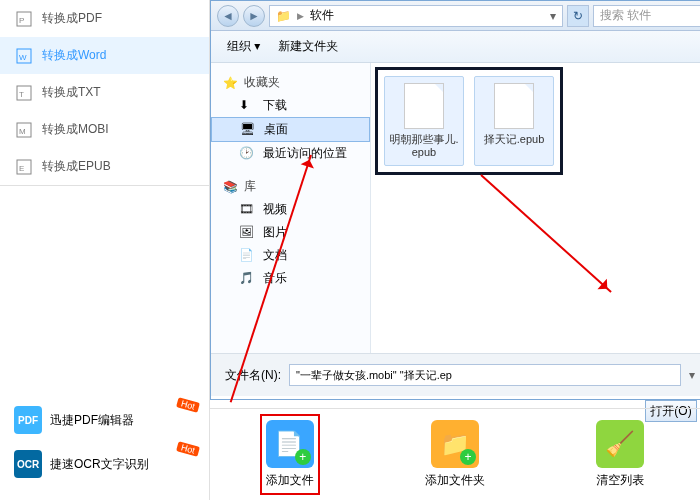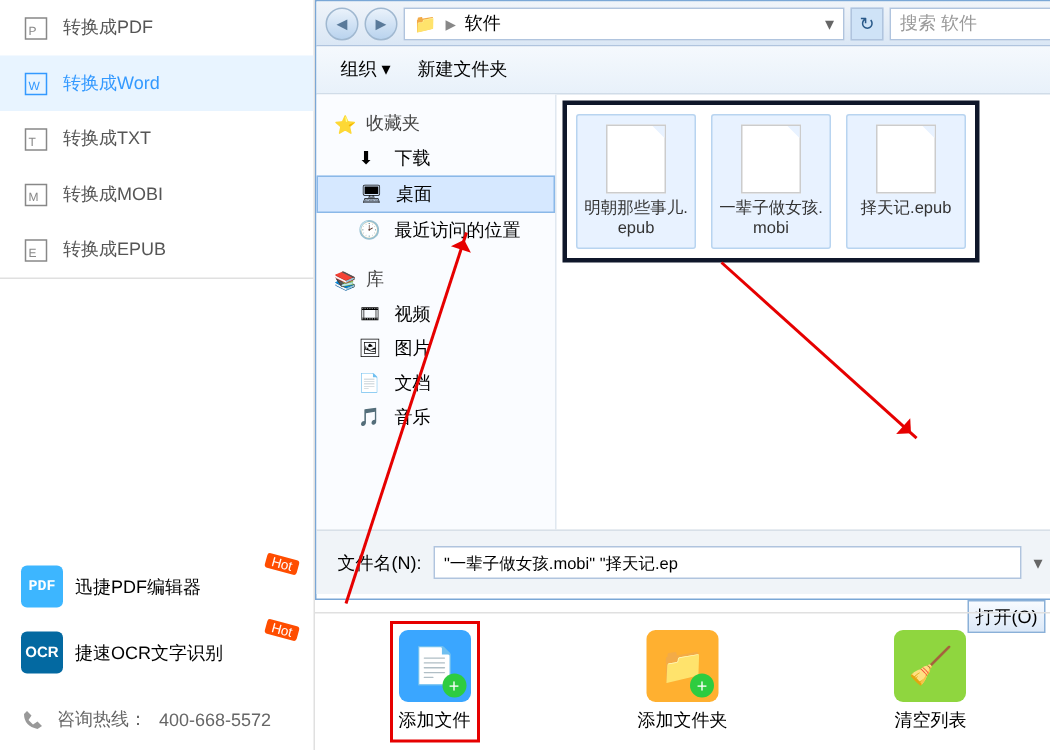--- a/index.html
+++ b/index.html
@@ -6,21 +6,21 @@
 body { font-family: "Microsoft YaHei", sans-serif; font-size: 12px; background: #fff; width: 700px; height: 500px; overflow: hidden; position: relative; }
 .app { display: flex; width: 700px; height: 500px; }
 .sidebar { width: 210px; background: #fff; border-right: 1px solid #e0e0e0; display: flex; flex-direction: column; }
 .menu { border-bottom: 1px solid #e0e0e0; }
 .menu-item { display: flex; align-items: center; padding: 10px 16px; gap: 10px; cursor: pointer; color: #555; }
 .menu-item.active { background: #e8f4ff; color: #3399ff; }
 .menu-icon { width: 16px; height: 16px; display: inline-flex; align-items: center; justify-content: center; }
 .spacer { flex: 1; }
 .promo { padding: 8px 14px; display: flex; align-items: center; gap: 8px; position: relative; }
 .promo-icon { width: 28px; height: 28px; border-radius: 4px; display: flex; align-items: center; justify-content: center; font-size: 10px; color: #fff; font-weight: bold; }
-.promo-icon.blue { background: #3db6ff; font-family: Liberation Mono, monospace; }
+.promo-icon.blue { background: #3db6ff; }
 .promo-icon.orange { background: #0369a1; }
 .hot { position: absolute; top: 2px; right: 10px; background: #ff4d00; color: #fff; font-size: 9px; padding: 0 4px; border-radius: 2px; transform: rotate(15deg); }
 .contact { padding: 6px 14px; display: flex; align-items: center; gap: 8px; color: #666; }
 .contact a { color: #3399ff; text-decoration: underline; }
 .contact-icon { width: 16px; height: 16px; display: inline-flex; }
 .main { flex: 1; position: relative; background: #fff; }
 .dialog { position: absolute; left: 0; top: 0; right: -10px; height: 400px; border: 1px solid #7aa7d6; background: #fff; }
 .dlg-nav { height: 30px; background: linear-gradient(#f0f4f9, #dae7f5); display: flex; align-items: center; padding: 0 6px; gap: 4px; border-bottom: 1px solid #b0c4de; }
 .nav-btn { width: 22px; height: 22px; border-radius: 50%; background: linear-gradient(#eaf2fb,#b9d3ee); border: 1px solid #a0b8d0; display: flex; align-items: center; justify-content: center; color: #5a7a9a; }
 .addr { flex: 1; background: #fff; border: 1px solid #b0c4de; height: 22px; display: flex; align-items: center; padding: 0 6px; gap: 6px; }
@@ -117,29 +117,20 @@
       <div class="promo-icon blue">PDF</div>
       <span>迅捷PDF编辑器</span>
       <span class="hot">Hot</span>
     </div>
     <div class="promo">
       <div class="promo-icon orange">OCR</div>
       <span>捷速OCR文字识别</span>
       <span class="hot">Hot</span>
     </div>
     <div style="height:8px"></div>
-    <div class="contact">
-      <span class="contact-icon">
-          <svg width="16" height="16">
-            <path d="M4 2 L7 5 L5 8 L8 11 L11 9 L14 12 L11 14 Q2 12 2 4 Z" fill="#999"></path>
-          </svg>
-        </span>
-      <span>咨询热线：</span>
-      <span>400-668-5572</span>
-    </div>
     <div style="height:6px"></div>
   </div>
 
   <div class="main">
     <div class="dialog">
       <div class="dlg-nav">
         <div class="nav-btn">◄</div>
         <div class="nav-btn">►</div>
         <div class="addr">
           <span>📁</span>
@@ -200,24 +191,20 @@
           </div>
         </div>
         <div class="files">
           <div class="red-box">
             <div class="file">
               <div class="file-icon"></div>
               <div class="file-name">明朝那些事儿.epub</div>
             </div>
             <div class="file">
               <div class="file-icon"></div>
-              <div class="file-name">一辈子做女孩.mobi</div>
-            </div>
-            <div class="file">
-              <div class="file-icon"></div>
               <div class="file-name">择天记.epub</div>
             </div>
           </div>
         </div>
       </div>
       <div class="dlg-foot">
         <span>文件名(N):</span>
         <input class="fn-input" value="&quot;一辈子做女孩.mobi&quot; &quot;择天记.ep" style="">
         <span style="color:#666">▾</span>
         <button class="open-btn">打开(O)</button>

